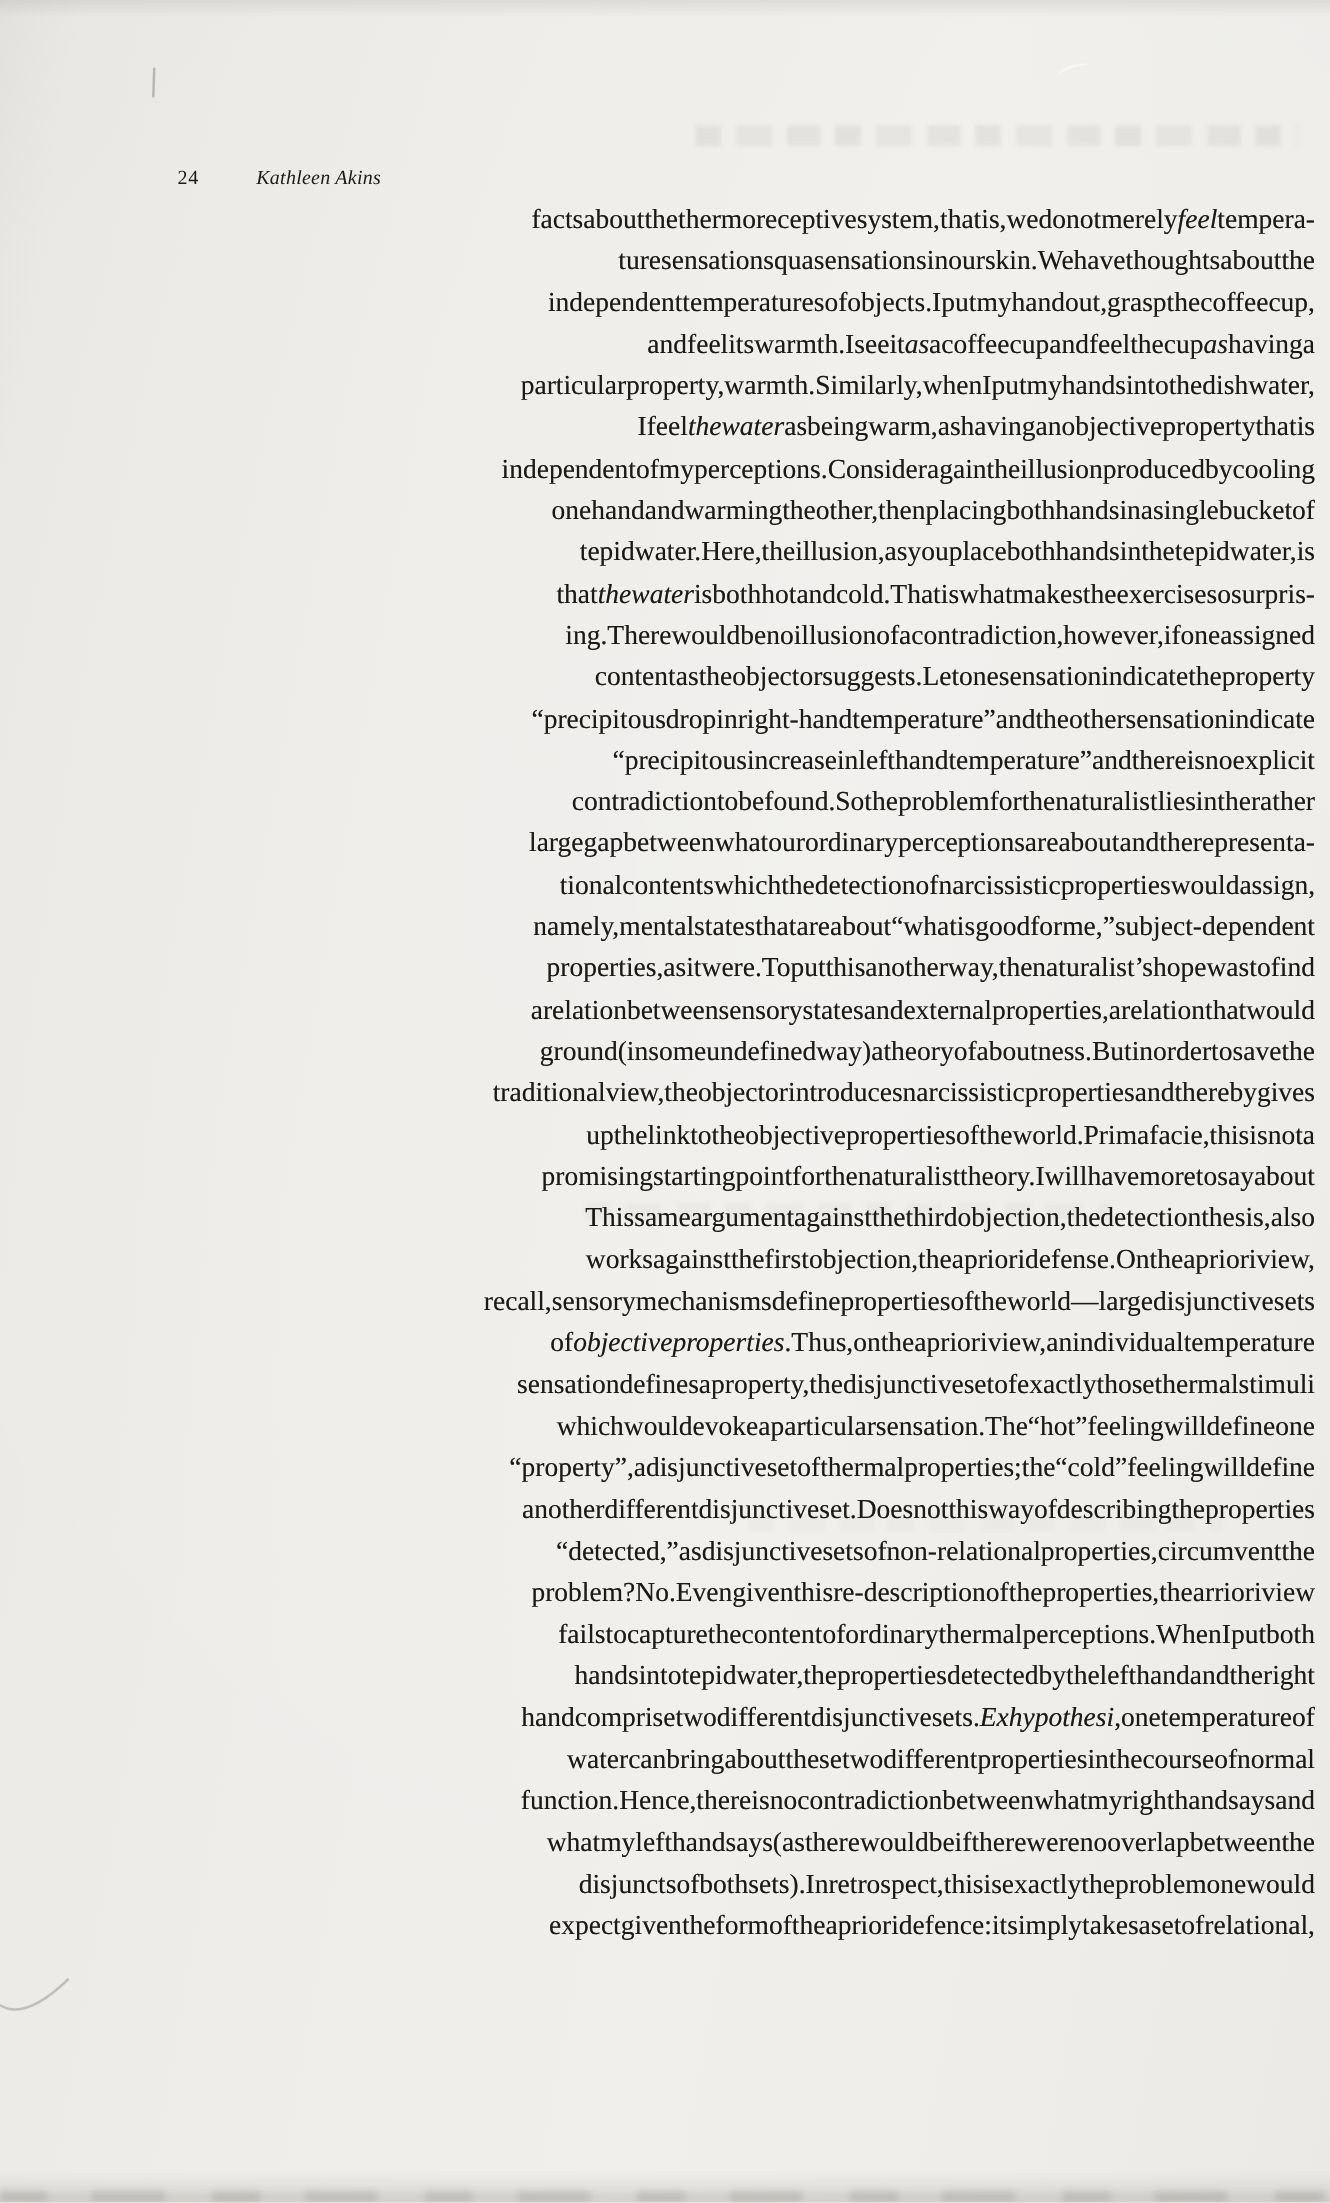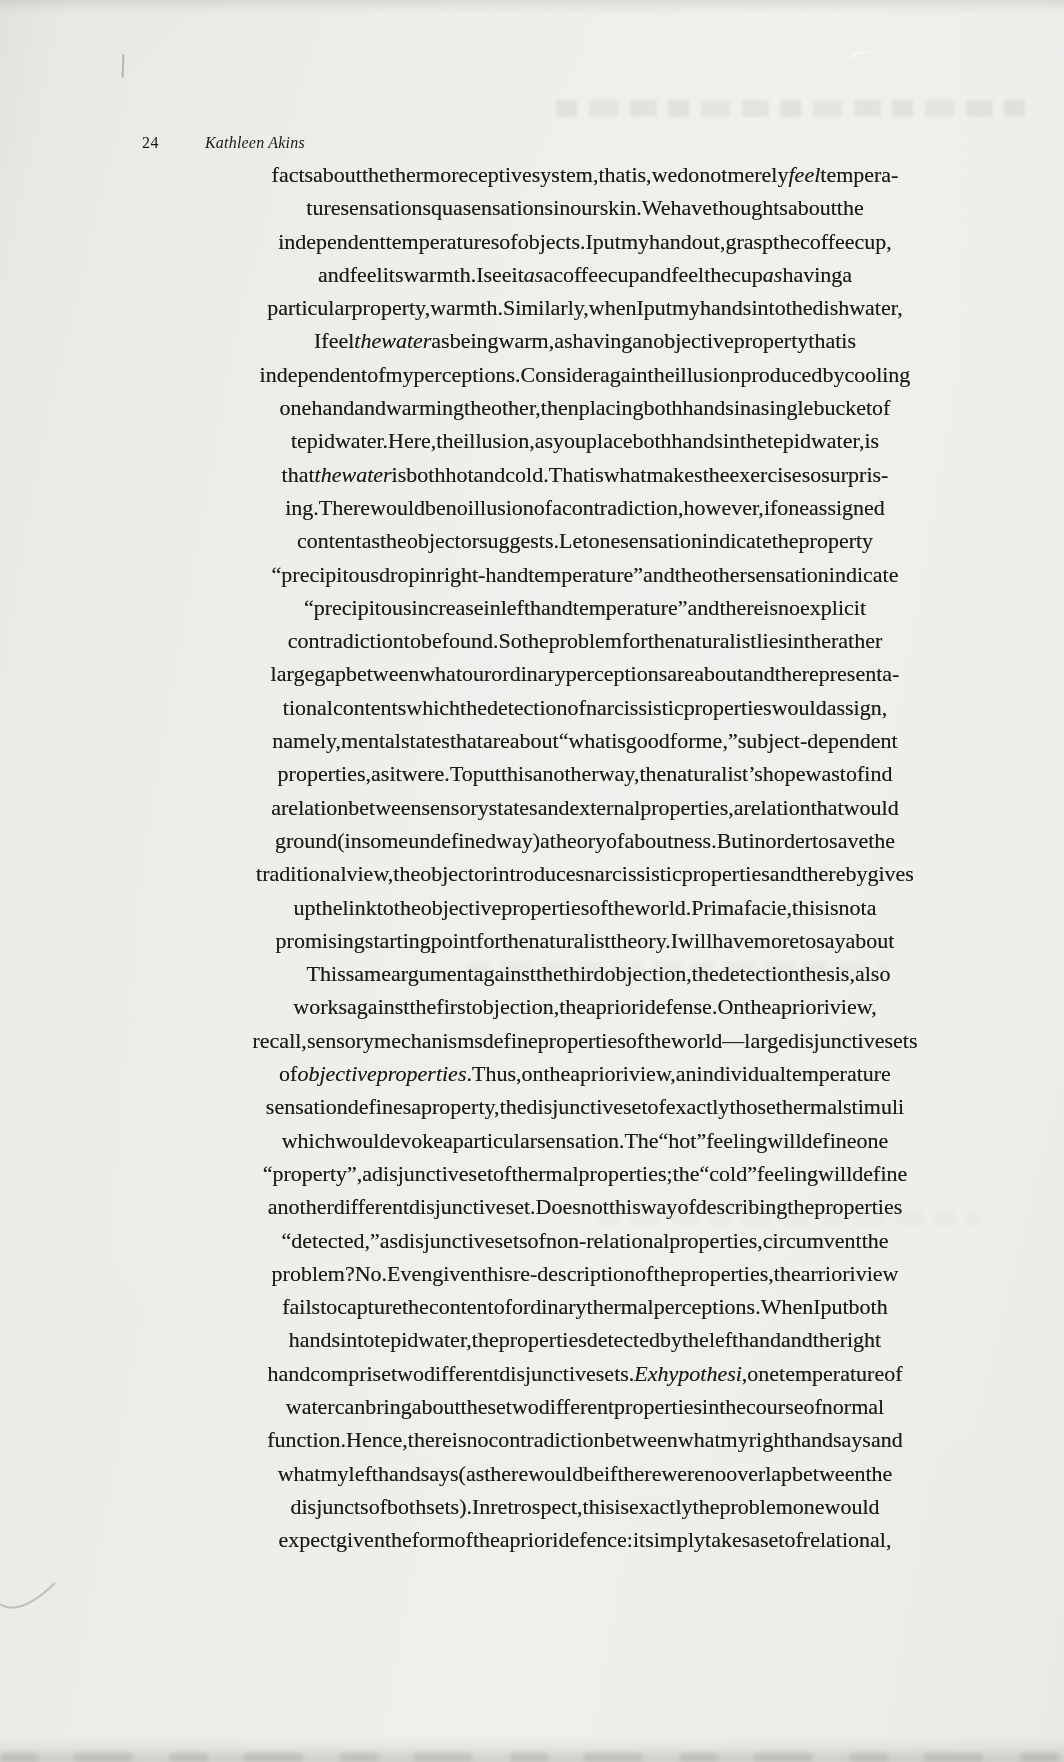--- a/index.html
+++ b/index.html
@@ -33,21 +33,21 @@
   .header{position:absolute;left:142px;top:99px;font-size:16px;line-height:24px;white-space:nowrap;margin-top:32px;}
   .header .num{font-style:normal;letter-spacing:.5px;}
   .header .title{font-style:italic;margin-left:46px;letter-spacing:.2px;}
   
   .textblock{
     position:absolute;left:118px;top:158px;width:934px;
     font-size:22px;text-rendering:optimizeLegibility;
     text-shadow:0 0 .5px rgba(28,26,23,.55);
   }
   .line{
-    display:flex;justify-content:center;
+    display:flex;justify-content:flex-end;
     height:33.3px;line-height:33.3px;white-space:pre;
   }
   .line.short{display:block;}
   .line.indent{padding-left:27px;}
   .w{flex:0 0 auto;}
   .it{font-style:italic;}
   
   .ghost{
     position:absolute;pointer-events:none;
     background:repeating-linear-gradient(90deg,

